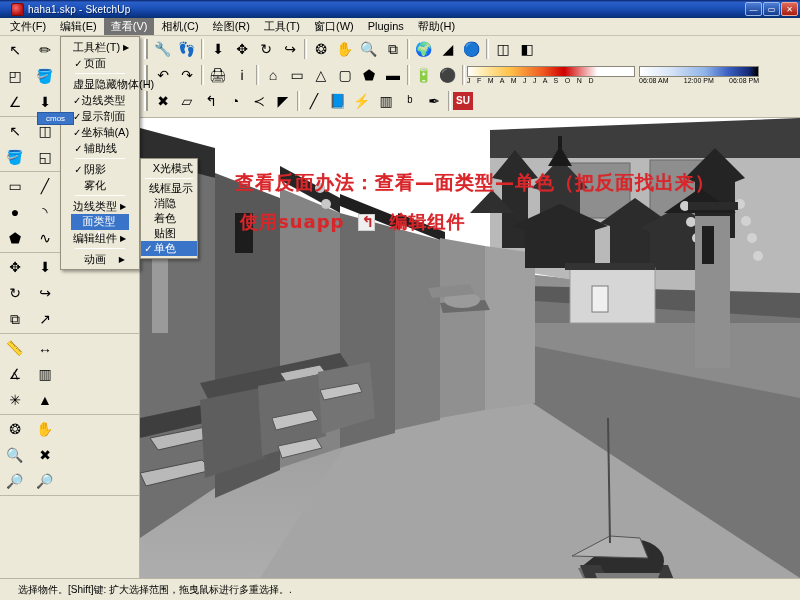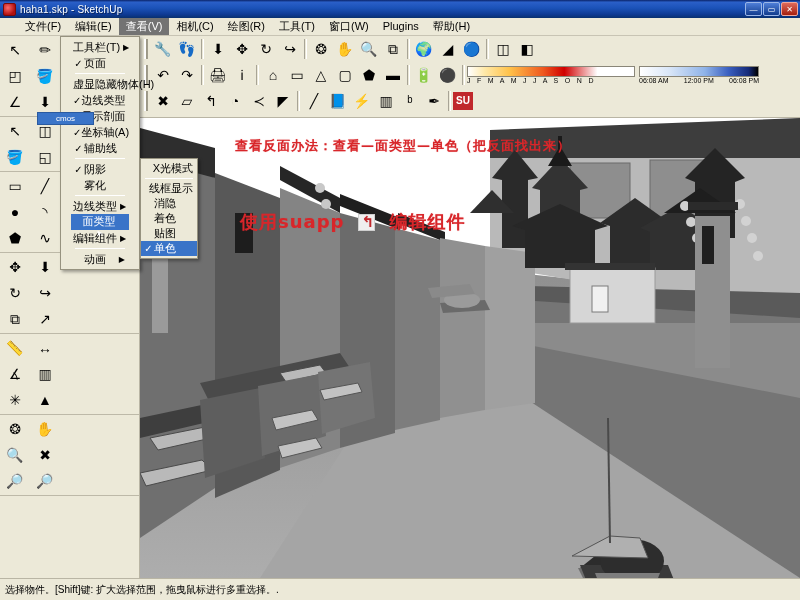--- a/index.html
+++ b/index.html
@@ -7,41 +7,41 @@
     width:800px; height:600px; overflow:hidden;
     font-family:"Liberation Sans", sans-serif; font-size:11px;
     background:#d4d0c8;
   }
   #app { position:relative; width:800px; height:600px; }
 
   
   .titlebar {
     height:18px; width:100%;
     background:linear-gradient(to bottom,#0a246a 0%,#2a5fc8 12%,#1b52b8 45%,#0e3a94 80%,#08306f 100%);
-    display:flex; align-items:center; padding-left:3px; color:#fff;
+    display:flex; align-items:center; padding-left:11px; color:#fff;
   }
   .title-icon {
     width:13px; height:13px; margin-right:4px; border-radius:2px;
     background:radial-gradient(circle at 35% 35%, #ff6a6a, #b01010 70%);
     border:1px solid #7a0a0a;
   }
   .title-text { font-size:10px; letter-spacing:.2px; text-shadow:1px 1px 0 #00000070; }
   .win-btns { margin-left:auto; display:flex; gap:1px; padding-right:2px; }
   .win-btn {
     width:17px; height:14px; font-size:8px; color:#fff;
     display:flex; align-items:center; justify-content:center;
     background:linear-gradient(to bottom,#4f7fd8,#123c8e);
     border:1px solid #9ab6e8; border-radius:2px;
   }
   .win-btn.close { background:linear-gradient(to bottom,#e06a5a,#a41f10); border-color:#f0a89c; }
 
   
   .menubar {
     height:18px; background:#ece9d8; display:flex; align-items:center;
-    padding-left:18px; border-bottom:1px solid #c8c4b4;
+    padding-left:3px; border-bottom:1px solid #c8c4b4;
   }
   .menu-item {
     padding:2px 7px; font-size:11px; color:#000; line-height:13px; white-space:nowrap;
   }
   .menu-item.active { background:#737373; color:#fff; }
 
   
   .toolbar-top {
     position:absolute; left:140px; top:36px; width:660px; height:82px;
     background:#ece9d8; border-bottom:1px solid #b9b5a4;
@@ -76,21 +76,21 @@
     background:#ffffff; overflow:hidden;
   }
   .vp-svg { position:absolute; left:0; top:0; }
 
   
   .annot {
     position:absolute; color:#d8262a; font-weight:bold;
     font-family:"DejaVu Sans", sans-serif; white-space:nowrap;
     text-shadow:0 0 1px rgba(216,38,42,.4);
   }
-  .annot1 { left:95px; top:19px; font-size:13px; letter-spacing:1px; }
+  .annot1 { left:95px; top:52px; font-size:19px; letter-spacing:1px; }
   .annot2 { left:100px; top:92px; font-size:18px; letter-spacing:1px;
             display:flex; align-items:center; gap:14px; }
   .suapp-ico {
     display:inline-block; width:17px; height:17px; background:#efefef;
     border:1px solid #cfcfcf; position:relative;
   }
   .suapp-ico::after{
     content:"↰"; position:absolute; left:2px; top:-2px; color:#c0282c; font-size:15px;
   }
 
@@ -118,30 +118,30 @@
   }
   .sm-item {
     display:flex; align-items:center; height:15px; padding:0 4px 0 2px;
     font-size:11px; color:#000; white-space:nowrap;
   }
   .sm-item.sel { background:#3a74c8; color:#fff; }
   .sm-check { width:11px; font-size:10px; text-align:center; }
 
   
   .tip-chip {
-    position:absolute; left:37px; top:112px; height:13px; padding:0 18px;
+    position:absolute; left:37px; top:112px; height:13px; padding:0 8px;
     background:#3a74c8; color:#fff; font-size:8px; z-index:45;
     display:flex; align-items:center; border:1px solid #2a5aa0;
   }
 
   
   .statusbar {
     position:absolute; left:0; bottom:0; width:800px; height:22px;
     background:#ece9d8; border-top:1px solid #b9b5a4;
-    display:flex; align-items:center; padding-left:5px;
+    display:flex; align-items:center; padding-left:18px;
     font-size:10px; color:#000;
   }
 
   
   .grad-month {
     width:168px; height:11px; border:1px solid #8a8678;
     background:linear-gradient(to right,#ffffff,#ffe9a8 10%,#ffc24a 25%,#ef5a20 45%,#d00000 58%,#ffffff 78%,#ffffff 100%);
   }
   .grad-time {
     width:120px; height:11px; border:1px solid #8a8678;

